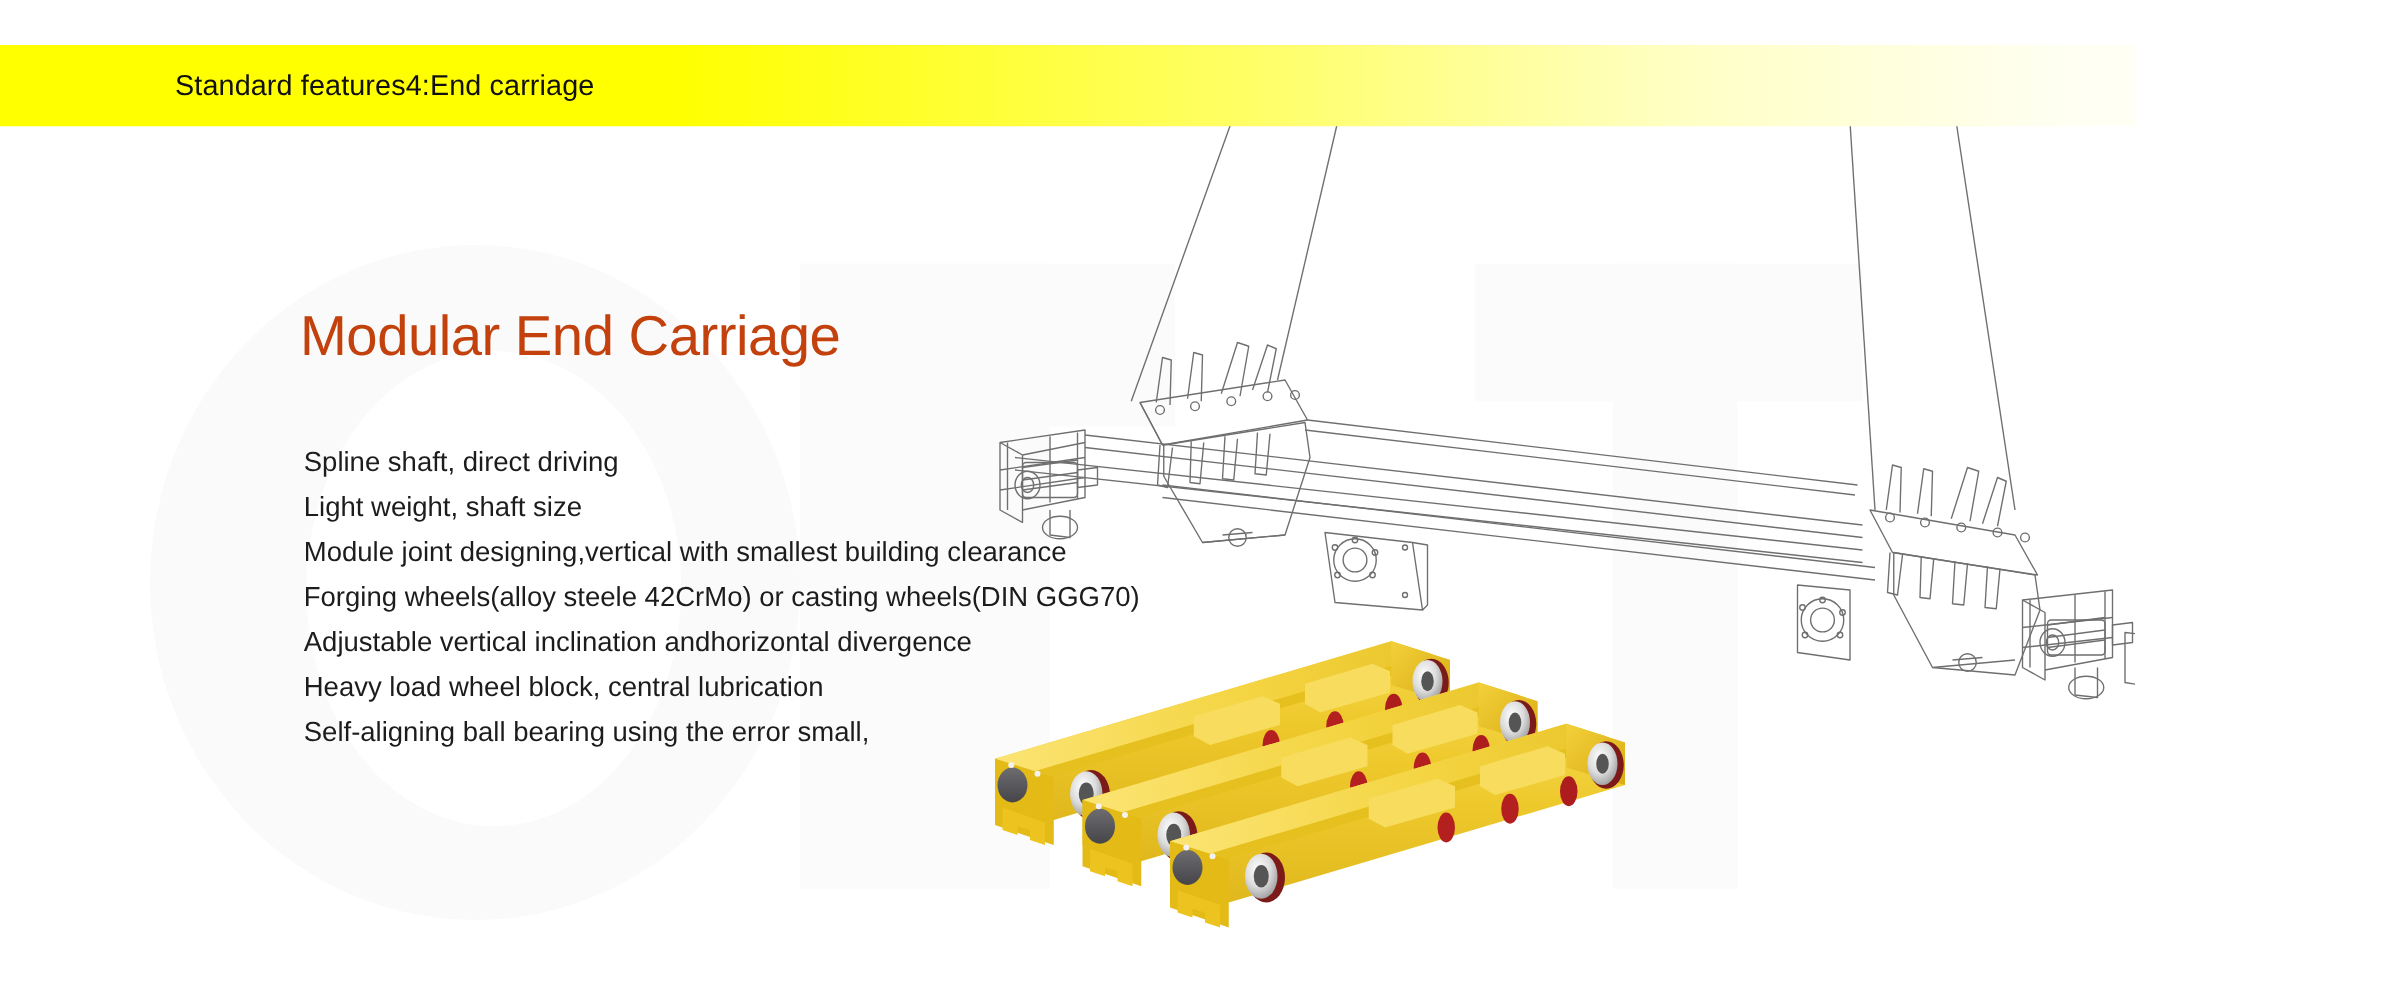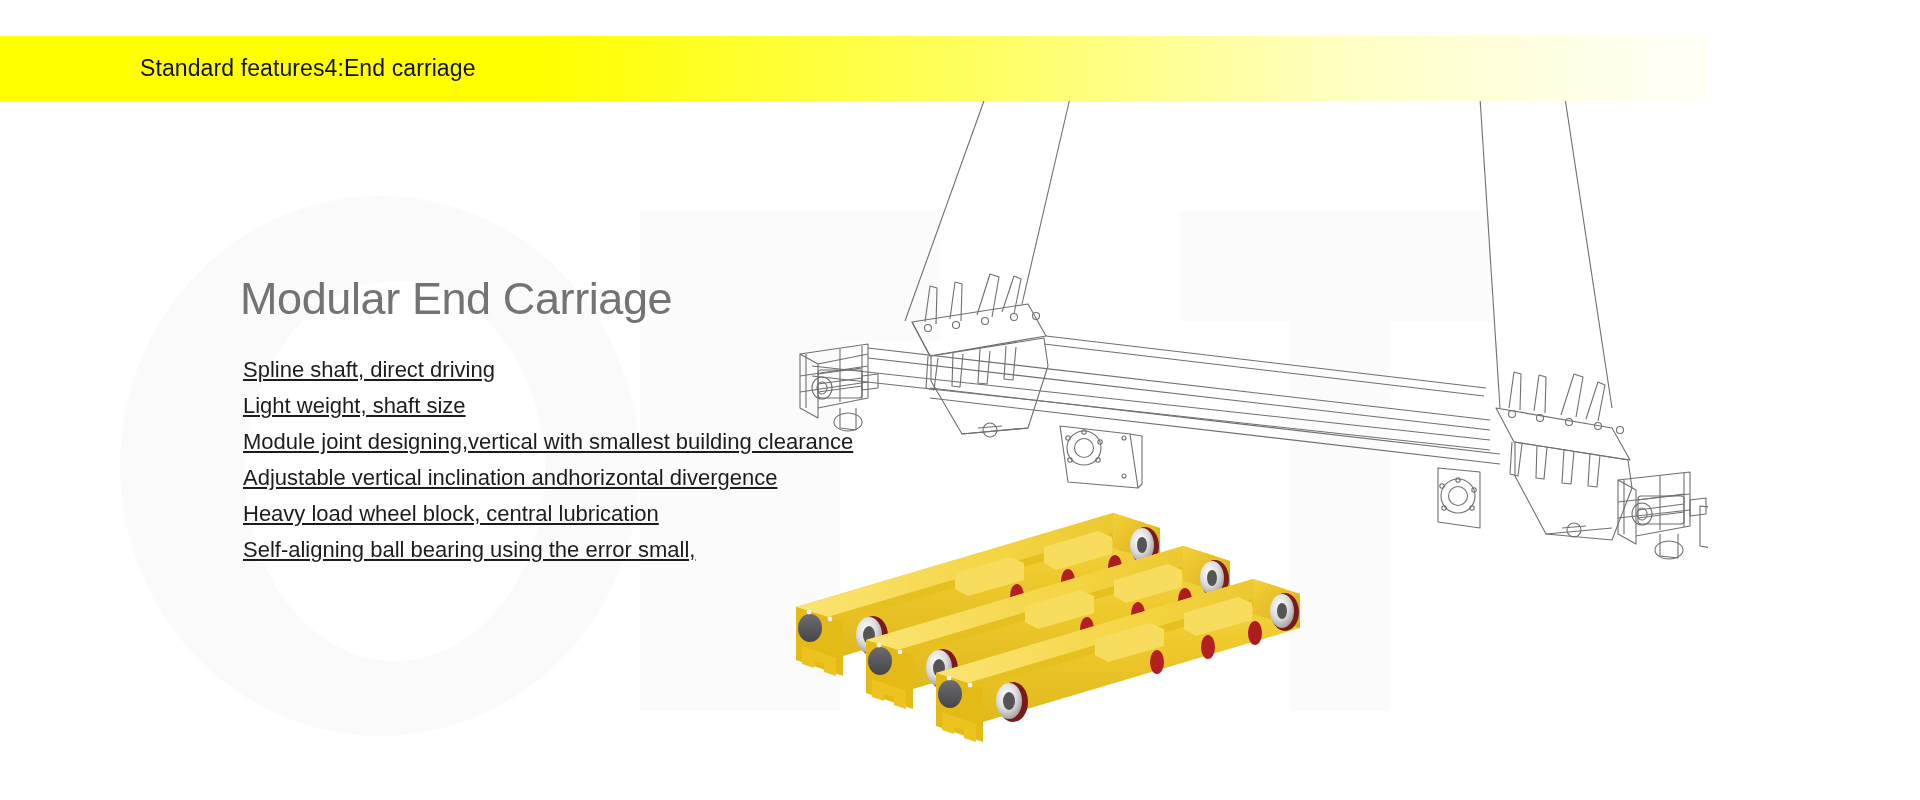--- a/index.html
+++ b/index.html
@@ -46,28 +46,28 @@
     left:1180px;top:175px;width:310px;height:110px;
     background:#fbfbfb;
   }
   #wm-t2{
     left:1290px;top:175px;width:100px;height:500px;
     background:#fbfbfb;
   }
 
   
   #headline{
-    position:absolute;left:240px;top:237px;
-    font-size:45px;color:#737373;font-weight:400;letter-spacing:-0.4px;white-space:nowrap;
+    position:absolute;left:240px;top:207px;
+    font-size:45px;color:#c2410c;font-weight:400;letter-spacing:-0.4px;white-space:nowrap;
   }
   #features{
     position:absolute;left:243px;top:316px;
     font-size:22px;color:#1c1c1c;line-height:36px;
   }
-  #features .feat{white-space:nowrap;text-decoration:underline;}
+  #features .feat{white-space:nowrap;}
 
   
   #artwork{position:absolute;left:0;top:0;width:1920px;height:800px;}
 </style>
 </head>
 <body>
 
 <div id="stage">
 
   <div class="wm" id="wm-c"></div>
@@ -288,18 +288,19 @@
   <div id="banner">
     <div id="banner-title">Standard features4:End carriage</div>
   </div>
 
   <div id="headline">Modular End Carriage</div>
 
   <div id="features">
     <div class="feat">Spline shaft, direct driving</div>
     <div class="feat">Light weight, shaft size</div>
     <div class="feat">Module joint designing,vertical with smallest building clearance</div>
+    <div class="feat">Forging wheels(alloy steele 42CrMo) or casting wheels(DIN GGG70)</div>
     <div class="feat">Adjustable vertical inclination andhorizontal divergence</div>
     <div class="feat">Heavy load wheel block, central lubrication</div>
     <div class="feat">Self-aligning ball bearing using the error small,</div>
   </div>
 
 </div>
 
 </body></html>

